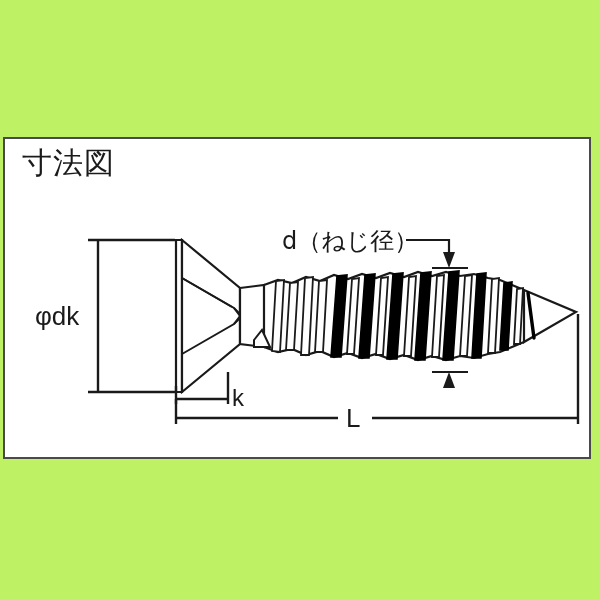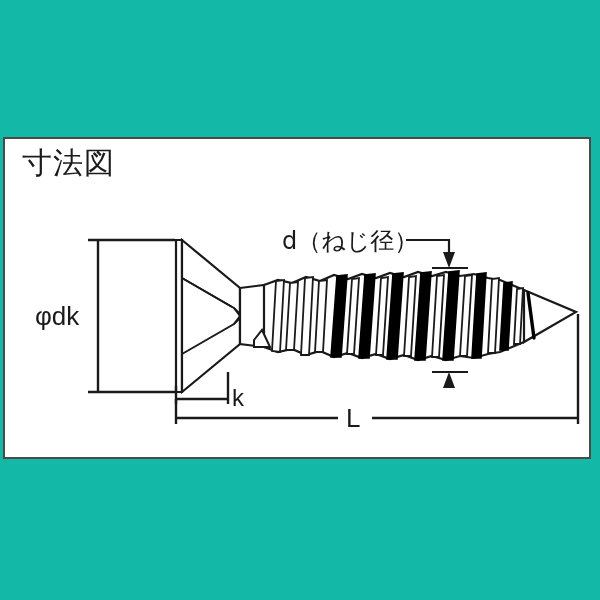--- a/index.html
+++ b/index.html
@@ -10,21 +10,21 @@
   body {
     width: 600px;
     height: 600px;
     font-family: "Liberation Sans", sans-serif;
     overflow: hidden;
   }
   #page {
     position: relative;
     width: 600px;
     height: 600px;
-    background: #14b8a6;
+    background: #bef264;
   }
   #diagram-frame {
     position: absolute;
     left: 3px;
     top: 137px;
     width: 588px;
     height: 322px;
     border: 2px solid #4a4a4a;
     background: #ffffff;
     box-sizing: border-box;

